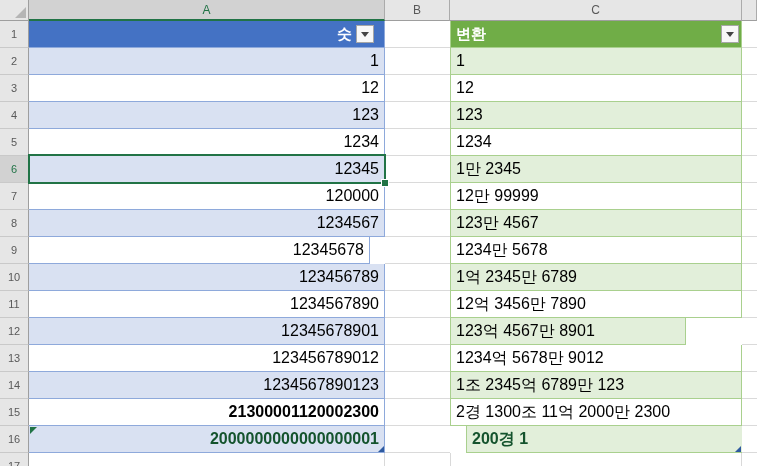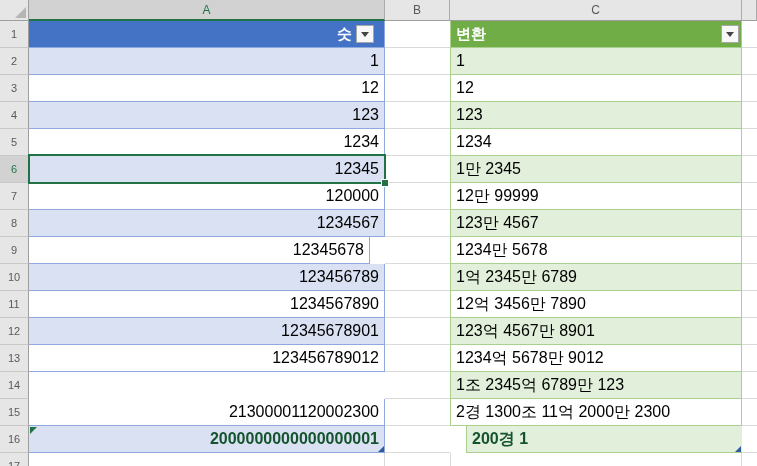--- a/index.html
+++ b/index.html
@@ -222,38 +222,41 @@
     </div>
     <div class="cell colB plain" style="left: 385px; top: 291px; width: 65px;"></div>
     <div class="cell colC tC" style="left: 450px; top: 291px; width: 292px;">
       <span>12억 3456만 7890</span>
     </div>
     <div class="cell colD plain" style="left: 742px; top: 291px; width: 15px;"></div>
     <div class="cell colA tA bandA" style="left: 29px; top: 318px; width: 356px;">
       <span>12345678901</span>
     </div>
     <div class="cell colB plain" style="left: 385px; top: 318px; width: 65px;"></div>
-    <div class="cell colC tC bandC" style="left: 450px; top: 318px; width: 292px;">
+    <div class="cell colC tC bandC" style="left: 450px; top: 318px; width: 236px;">
       <span>123억 4567만 8901</span>
     </div>
     <div class="cell colD plain" style="left: 742px; top: 318px; width: 15px;"></div>
     <div class="cell colA tA" style="left: 29px; top: 345px; width: 356px;">
       <span>123456789012</span>
     </div>
     <div class="cell colB plain" style="left: 385px; top: 345px; width: 65px;"></div>
     <div class="cell colC tC" style="left: 450px; top: 345px; width: 292px;">
       <span>1234억 5678만 9012</span>
     </div>
     <div class="cell colD plain" style="left: 742px; top: 345px; width: 15px;"></div>
+    <div class="cell colA tA bandA" style="left: 29px; top: 372px; width: 356px;">
+      <span>1234567890123</span>
+    </div>
     <div class="cell colB plain" style="left: 385px; top: 372px; width: 65px;"></div>
     <div class="cell colC tC bandC" style="left: 450px; top: 372px; width: 292px;">
       <span>1조 2345억 6789만 123</span>
     </div>
     <div class="cell colD plain" style="left: 742px; top: 372px; width: 15px;"></div>
-    <div class="cell colA tA" style="left: 29px; top: 399px; width: 356px;">
+    <div class="cell colA tA" style="left: 29px; top: 399px; width: 356px; font-weight: bold;">
       <span>21300001120002300</span>
     </div>
     <div class="cell colB plain" style="left: 385px; top: 399px; width: 65px;"></div>
     <div class="cell colC tC" style="left: 450px; top: 399px; width: 292px;">
       <span>2경 1300조 11억 2000만 2300</span>
     </div>
     <div class="cell colD plain" style="left: 742px; top: 399px; width: 15px;"></div>
     <div class="cell colA tA bandA alert" style="left: 29px; top: 426px; width: 356px;">
       <span>2000000000000000001</span>
     </div>

